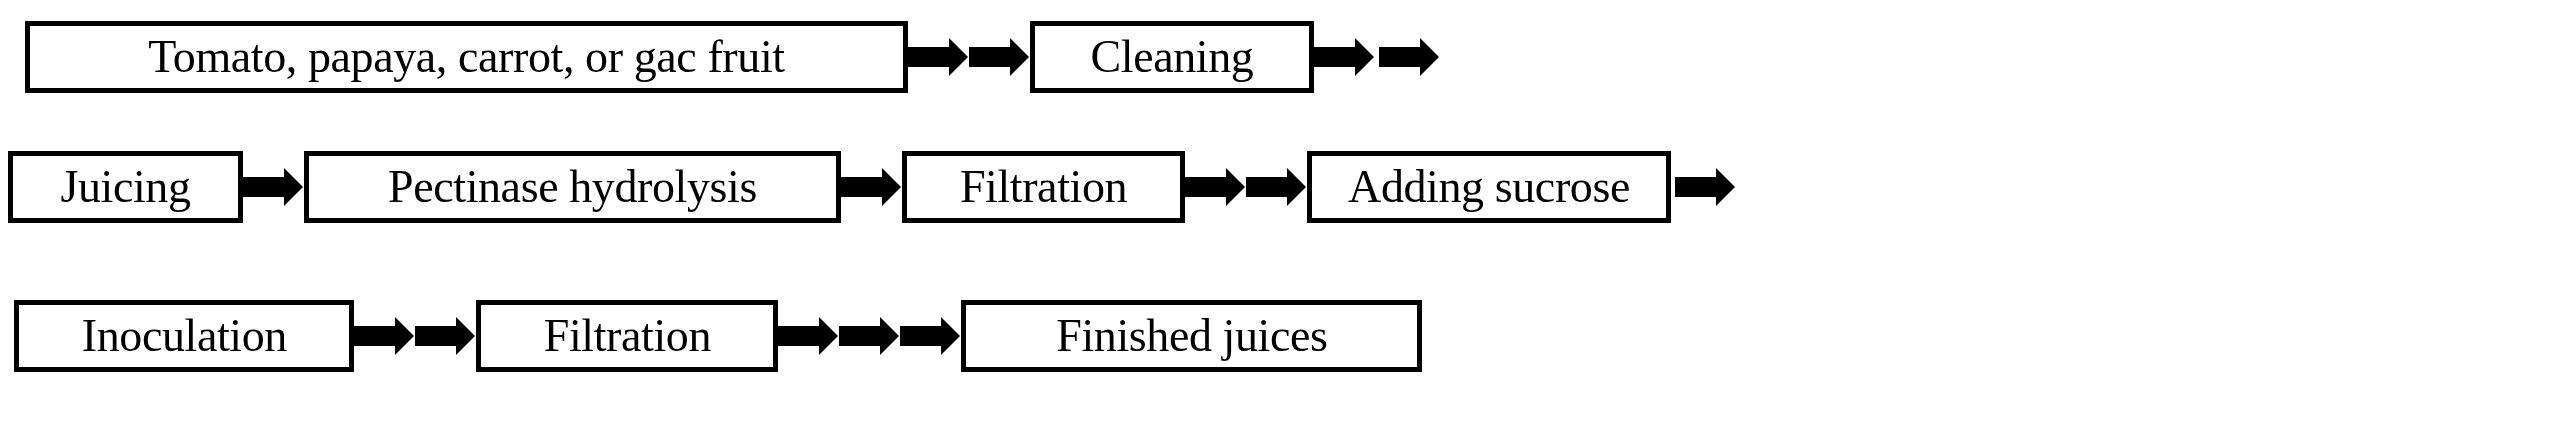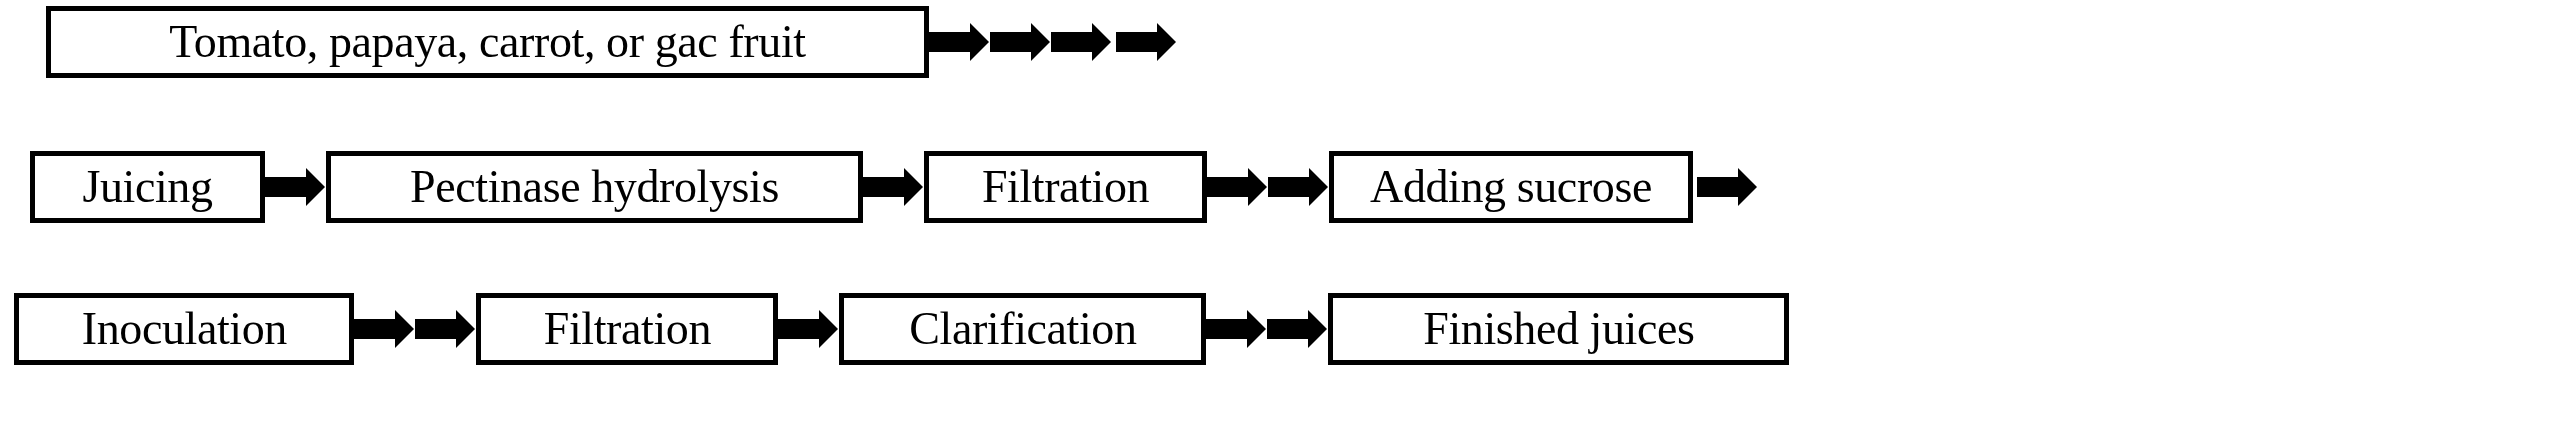--- a/index.html
+++ b/index.html
@@ -15,23 +15,23 @@
     font-family: "Liberation Serif", "DejaVu Serif", serif;
     overflow: hidden;
   }
   .flow-row {
     position: absolute;
     left: 0;
     display: flex;
     align-items: center;
     height: 72px;
   }
-  .row-0 { top: 6px;  padding-left: 32px; margin-left: 14px; }
-  .row-1 { top: 151px; padding-left: 30px; }
-  .row-2 { top: 293px; padding-left: 14.4px; }
+  .row-0 { top: 21px;  padding-left: 25px; }
+  .row-1 { top: 151px; padding-left: 8px; }
+  .row-2 { top: 300px; padding-left: 14.4px; }
   .step-box {
     box-sizing: border-box;
     flex: 0 0 auto;
     height: 72px;
     border: 5.8px solid var(--line, #000000);
     background: var(--box_fill, #ffffff);
     display: flex;
     align-items: center;
     justify-content: center;
     font-size: 46px;
@@ -71,20 +71,23 @@
       <span>Tomato, papaya, carrot, or gac fruit</span>
     </div>
     <div class="flow-arrow">
         <div class="shaft"></div>
         <div class="head"></div>
       </div>
     <div class="flow-arrow">
         <div class="shaft"></div>
         <div class="head"></div>
       </div>
+    <div class="step-box" style="width:284px">
+      <span>Cleaning</span>
+    </div>
     <div class="flow-arrow">
         <div class="shaft"></div>
         <div class="head"></div>
       </div>
     <div class="flow-arrow trailing">
         <div class="shaft"></div>
         <div class="head"></div>
       </div>
   </div>
 
@@ -135,23 +138,20 @@
         <div class="shaft"></div>
         <div class="head"></div>
       </div>
     <div class="step-box" style="width:302px">
       <span>Filtration</span>
     </div>
     <div class="flow-arrow">
         <div class="shaft"></div>
         <div class="head"></div>
       </div>
-    <div class="step-box" style="width:367px">
-      <span>Clarification</span>
-    </div>
     <div class="flow-arrow">
         <div class="shaft"></div>
         <div class="head"></div>
       </div>
     <div class="flow-arrow">
         <div class="shaft"></div>
         <div class="head"></div>
       </div>
     <div class="step-box" style="width:461px">
       <span>Finished juices</span>

